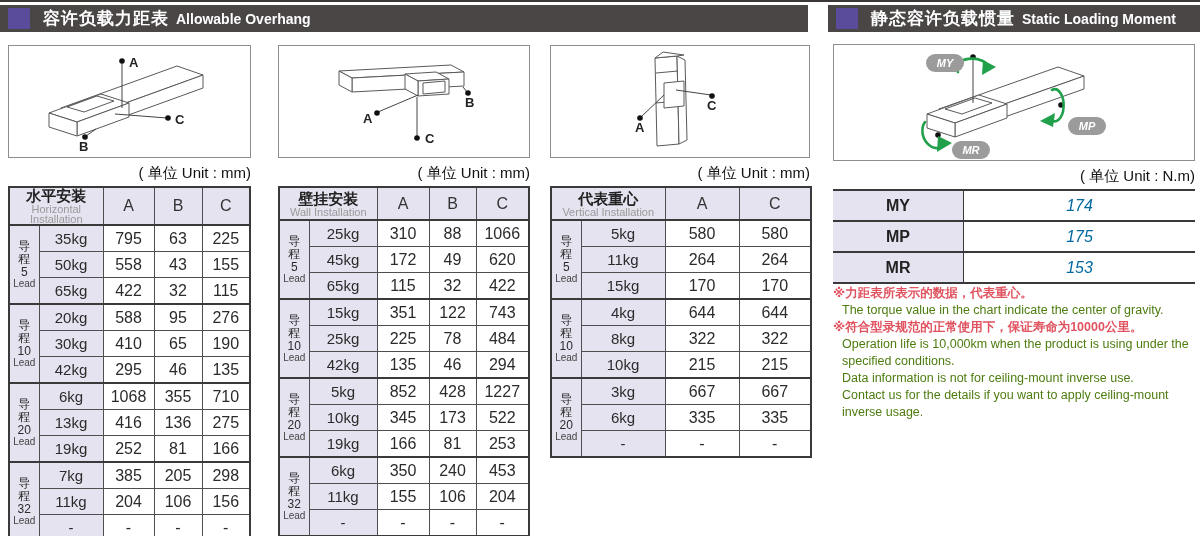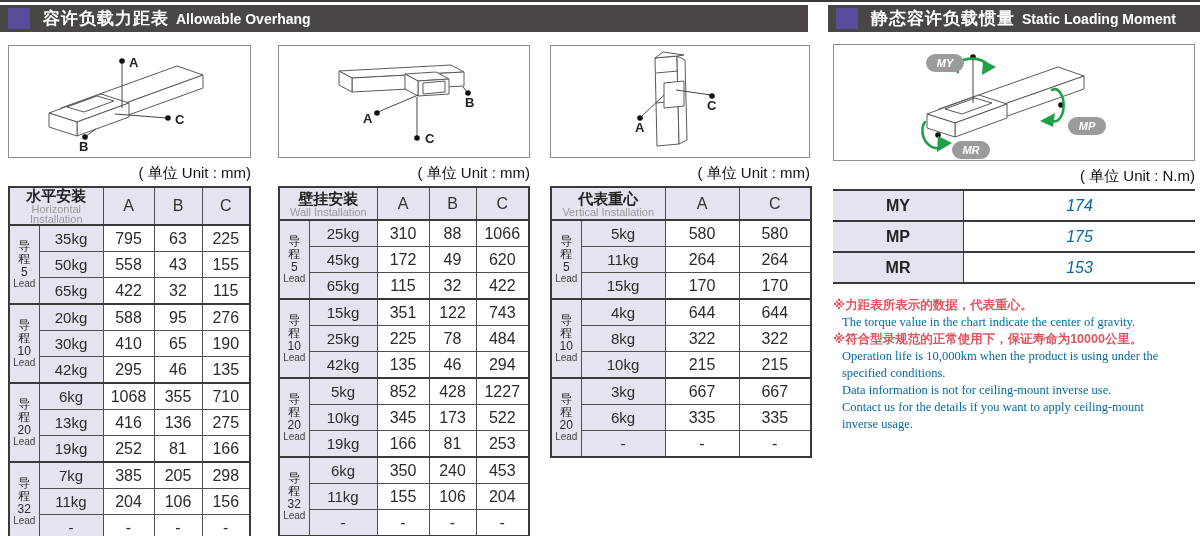--- a/index.html
+++ b/index.html
@@ -32,23 +32,23 @@
   .spec tr.gs td{border-top:2px solid #3a3a3a;}
   .spec td.lead-cell{font-size:12px;line-height:12px;padding:1px 0;}
   .ld-cn{font-size:12px;line-height:13px;}
   .ld-num{font-size:12px;line-height:13px;}
   .ld-en{font-size:10px;line-height:10px;color:#444;}
   table.mtable{border-collapse:collapse;width:100%;table-layout:fixed;}
   .mtable td{height:27px;border-top:2px solid #3a3a3a;border-bottom:2px solid #3a3a3a;
              font-size:16px;text-align:center;}
   .mtable td.mlabel{background:#e4e3ef;width:128px;border-right:1.5px solid #3a3a3a;font-weight:bold;color:#222;}
   .mtable td.mval{border-right:none;color:#0369a1;font-style:italic;}
-  .notes{margin-top:13px;font-size:12.5px;line-height:17px;white-space:nowrap;}
+  .notes{margin-top:1px;font-size:12.5px;line-height:17px;white-space:nowrap;}
   .note-cn{color:#e0535f;font-weight:bold;}
-  .note-en{color:#0369a1;padding-left:9px;font-family:Liberation Serif, serif;}
+  .note-en{color:#4d7c0f;padding-left:9px;}
   svg{display:block;}
   svg .ln{fill:#fff;stroke:#5a5a5a;stroke-width:1;stroke-linejoin:round;}
   svg .wire{fill:none;stroke:#5a5a5a;stroke-width:1;}
   svg .ptline{stroke:#444;stroke-width:1;fill:none;}
   svg .dot{fill:#111;}
   svg .ptlabel{font-family:"Liberation Sans",sans-serif;font-size:13px;font-weight:bold;fill:#222;}
   svg .garc{fill:none;stroke:#21a04b;stroke-width:2.6;stroke-linecap:round;}
   svg .ghead{fill:#21a04b;}
   svg .badge{fill:#9b9b9b;}
   svg .badgetxt{font-family:"Liberation Sans",sans-serif;font-size:11px;font-weight:bold;font-style:italic;fill:#fff;text-anchor:middle;}

